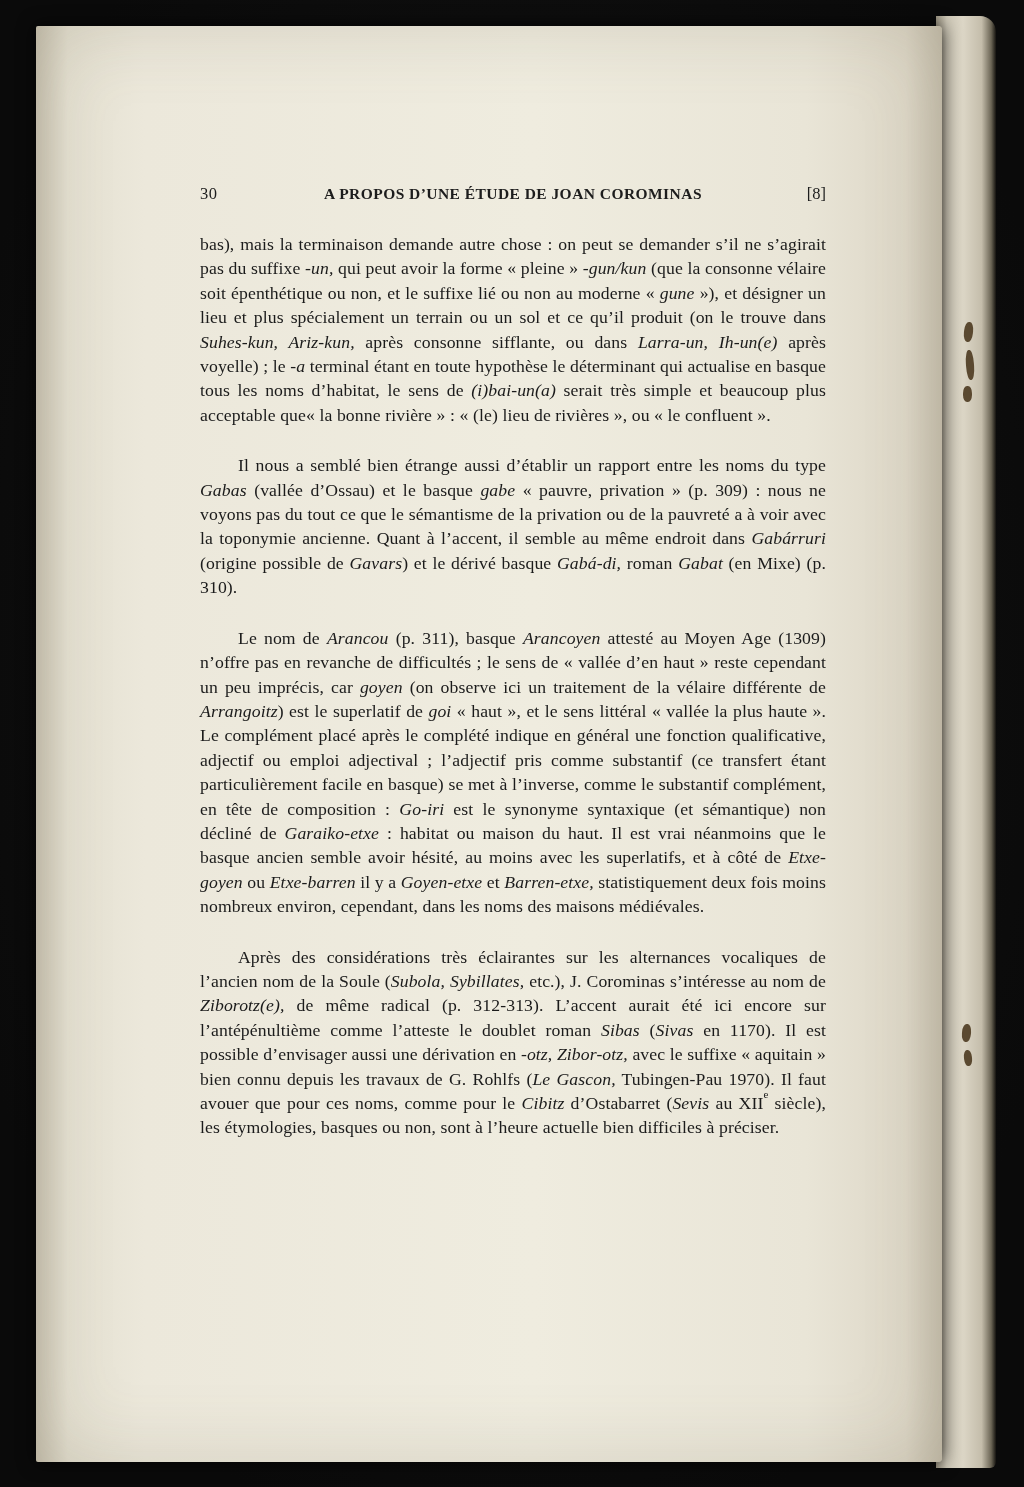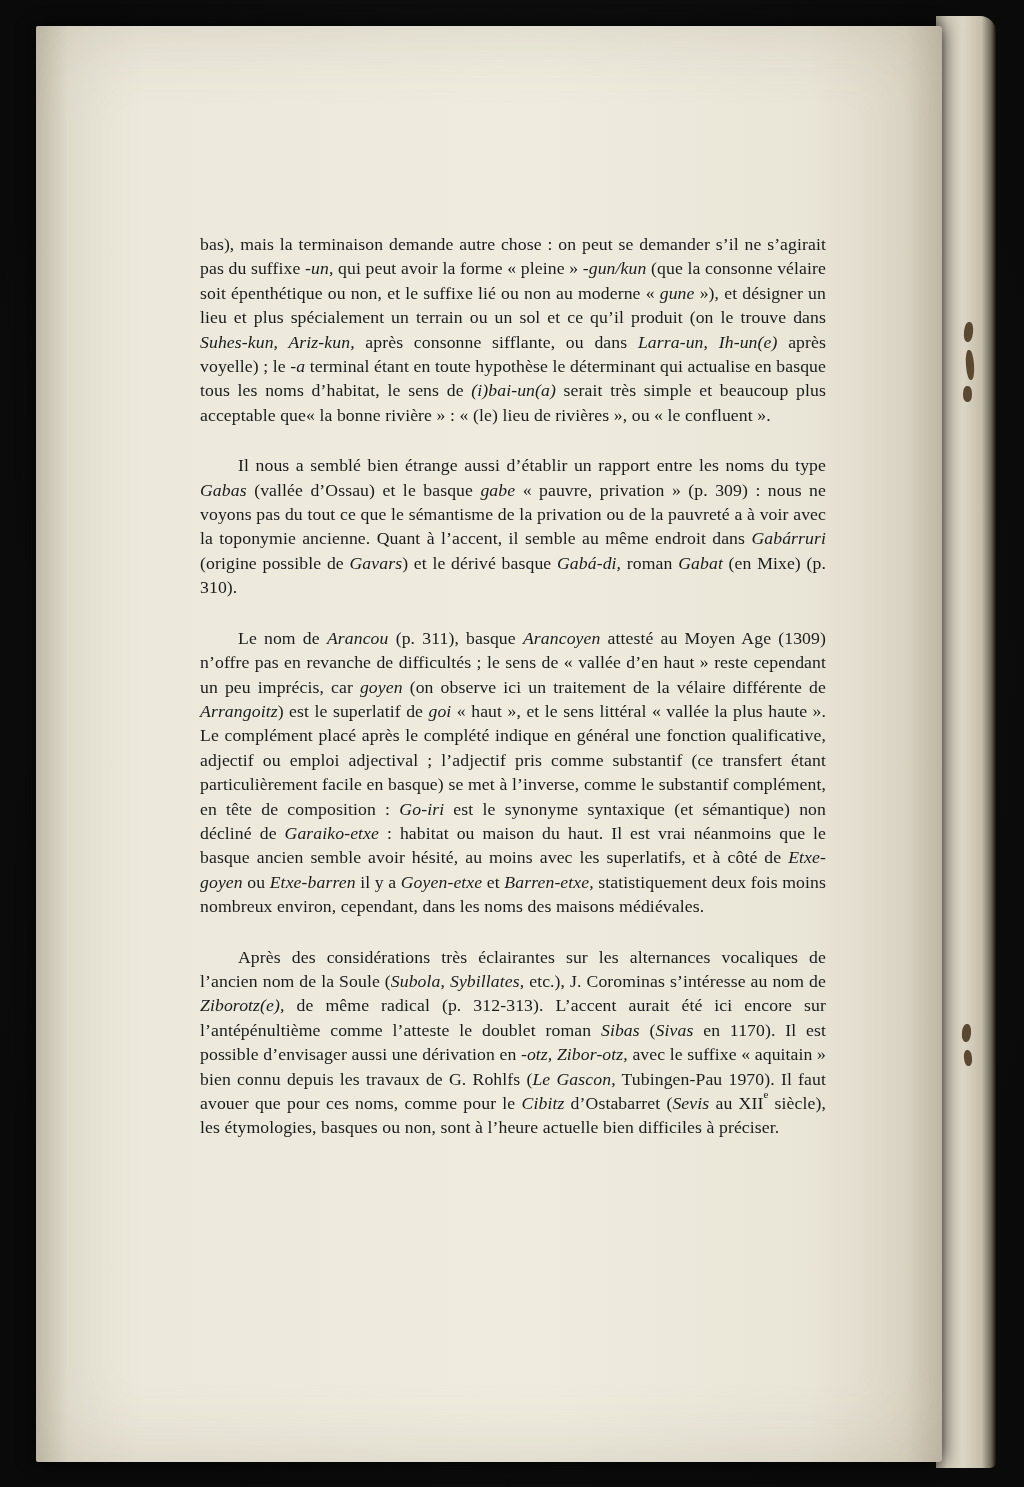--- a/index.html
+++ b/index.html
@@ -139,20 +139,25 @@
   <div class="facing-edge">
     <span class="mark m1"></span>
     <span class="mark m2"></span>
     <span class="mark m3"></span>
     <span class="mark m4"></span>
     <span class="mark m5"></span>
   </div>
 
   <div class="page">
 
+    <div class="page-header">
+      <span class="pnum">30</span>
+      <span class="ptitle">A PROPOS D’UNE ÉTUDE DE JOAN COROMINAS</span>
+      <span class="pref">[8]</span>
+    </div>
 
     <div class="page-body">
         <p class="para"><span>bas), mais la terminaison demande autre chose : on peut se demander s’il ne s’agirait pas du suffixe </span><i>-un,</i><span> qui peut avoir la forme « pleine » </span><i>-gun/kun</i><span> (que la consonne vélaire soit épenthétique ou non, et le suffixe lié ou non au moderne « </span><i>gune</i><span> »), et désigner un lieu et plus spécialement un terrain ou un sol et ce qu’il produit (on le trouve dans </span><i>Suhes-kun, Ariz-kun,</i><span> après consonne sifflante, ou dans </span><i>Larra-un, Ih-un(e)</i><span> après voyelle) ; le </span><i>-a</i><span> terminal étant en toute hypothèse le déterminant qui actualise en basque tous les noms d’habitat, le sens de </span><i>(i)bai-un(a)</i><span> serait très simple et beaucoup plus acceptable que« la bonne rivière » : « (le) lieu de rivières », ou « le confluent ».</span></p>
         <p class="para indent"><span>Il nous a semblé bien étrange aussi d’établir un rapport entre les noms du type </span><i>Gabas</i><span> (vallée d’Ossau) et le basque </span><i>gabe</i><span> « pauvre, privation » (p. 309) : nous ne voyons pas du tout ce que le sémantisme de la privation ou de la pauvreté a à voir avec la toponymie ancienne. Quant à l’accent, il semble au même endroit dans </span><i>Gabárruri</i><span> (origine possible de </span><i>Gavars</i><span>) et le dérivé basque </span><i>Gabá-di,</i><span> roman </span><i>Gabat</i><span> (en Mixe) (p. 310).</span></p>
         <p class="para indent"><span>Le nom de </span><i>Arancou</i><span> (p. 311), basque </span><i>Arancoyen</i><span> attesté au Moyen Age (1309) n’offre pas en revanche de difficultés ; le sens de « vallée d’en haut » reste cependant un peu imprécis, car </span><i>goyen</i><span> (on observe ici un traitement de la vélaire différente de </span><i>Arrangoitz</i><span>) est le superlatif de </span><i>goi</i><span> « haut », et le sens littéral « vallée la plus haute ». Le complément placé après le complété indique en général une fonction qualificative, adjectif ou emploi adjectival ; l’adjectif pris comme substantif (ce transfert étant particulièrement facile en basque) se met à l’inverse, comme le substantif complément, en tête de composition : </span><i>Go-iri</i><span> est le synonyme syntaxique (et sémantique) non décliné de </span><i>Garaiko-etxe</i><span> : habitat ou maison du haut. Il est vrai néanmoins que le basque ancien semble avoir hésité, au moins avec les superlatifs, et à côté de </span><i>Etxe-goyen</i><span> ou </span><i>Etxe-barren</i><span> il y a </span><i>Goyen-etxe</i><span> et </span><i>Barren-etxe,</i><span> statistiquement deux fois moins nombreux environ, cependant, dans les noms des maisons médiévales.</span></p>
         <p class="para indent"><span>Après des considérations très éclairantes sur les alternances vocaliques de l’ancien nom de la Soule (</span><i>Subola, Sybillates,</i><span> etc.), J. Corominas s’intéresse au nom de </span><i>Ziborotz(e),</i><span> de même radical (p. 312-313). L’accent aurait été ici encore sur l’antépénultième comme l’atteste le doublet roman </span><i>Sibas</i><span> (</span><i>Sivas</i><span> en 1170). Il est possible d’envisager aussi une dérivation en </span><i>-otz, Zibor-otz,</i><span> avec le suffixe « aquitain » bien connu depuis les travaux de G. Rohlfs (</span><i>Le Gascon,</i><span> Tubingen-Pau 1970). Il faut avouer que pour ces noms, comme pour le </span><i>Cibitz</i><span> d’Ostabarret (</span><i>Sevis</i><span> au XII</span><sup>e</sup><span> siècle), les étymologies, basques ou non, sont à l’heure actuelle bien difficiles à préciser.</span></p>
       </div>
 
   </div>
 

